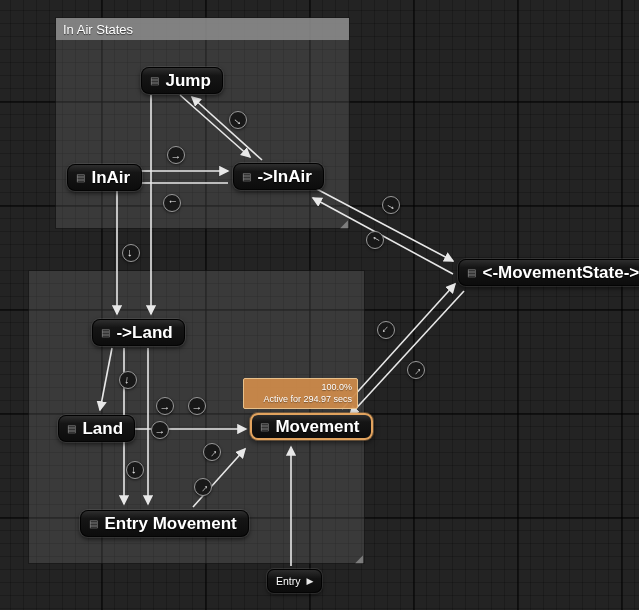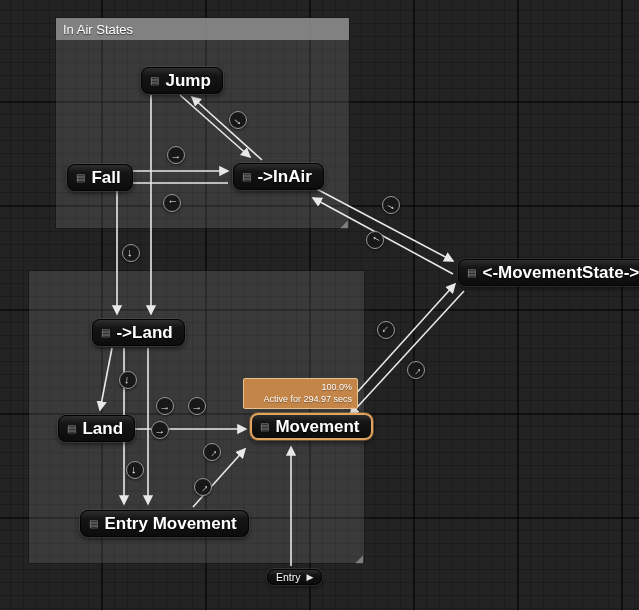--- a/index.html
+++ b/index.html
@@ -94,21 +94,21 @@
     padding:2px 5px 3px 5px;
     z-index:5;
     color:#ffffff;
     font-size:9px;line-height:12px;
     text-shadow:0 1px 1px rgba(0,0,0,0.4);
     text-align:right;
   }
   
   .entry{
     position:absolute;left:267px;top:569px;
-    height:16px;
+    height:24px;
     display:flex;align-items:center;gap:6px;
     padding:0 8px;
     background:linear-gradient(#2c2c2c,#121212 40%,#0c0c0c);
     border:1px solid rgba(0,0,0,0.9);
     box-shadow:0 0 0 1px rgba(255,255,255,0.10),0 2px 4px rgba(0,0,0,0.6);
     border-radius:7px;
     z-index:3;cursor:pointer;
   }
   .entry .elabel{color:#fff;font-size:10.5px;text-shadow:0 1px 1px #000;}
   .entry .eplay{color:#e8e8e8;font-size:9px;line-height:1;}
@@ -153,21 +153,21 @@
     <line x1="291" y1="566" x2="291" y2="447" marker-end="url(#arrow)"></line>
   </svg>
 
   <div class="node" style="left:141px;top:67px">
     <span class="nicon">▤</span>
     <span class="nlabel">Jump</span>
   </div>
 
   <div class="node" style="left:67px;top:164px">
     <span class="nicon">▤</span>
-    <span class="nlabel">Fall</span>
+    <span class="nlabel">InAir</span>
   </div>
 
   <div class="node" style="left:233px;top:163px">
     <span class="nicon">▤</span>
     <span class="nlabel">-&gt;InAir</span>
   </div>
 
   <div class="node" style="left:458px;top:259px">
     <span class="nicon">▤</span>
     <span class="nlabel">&lt;-MovementState-&gt;</span>

